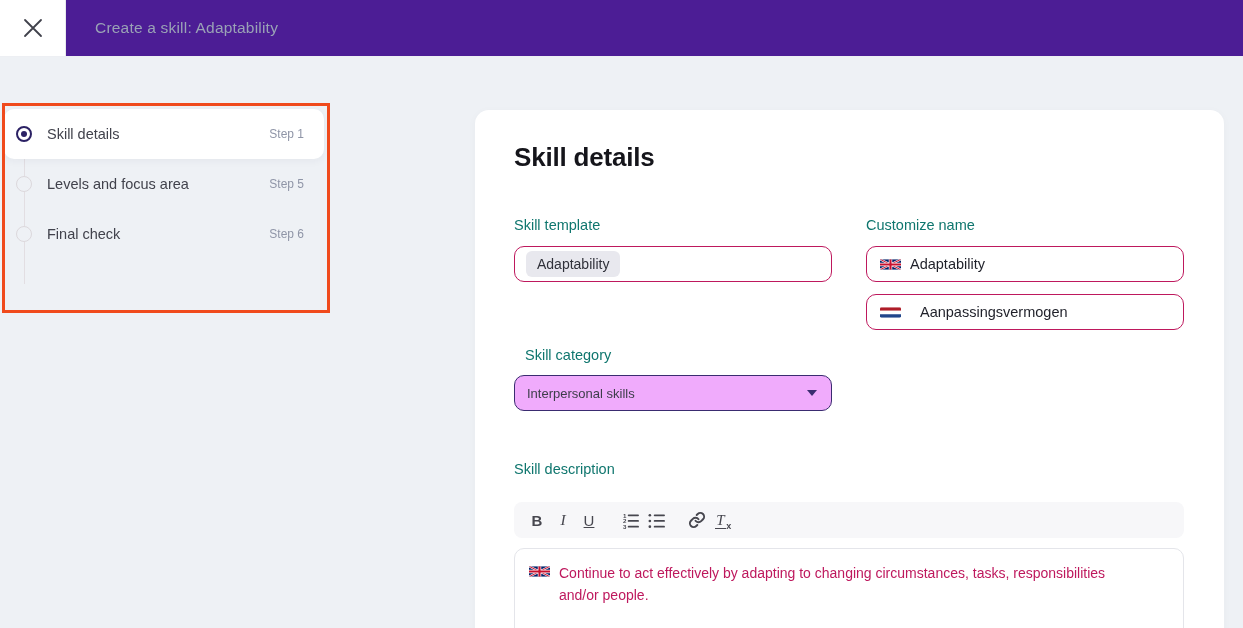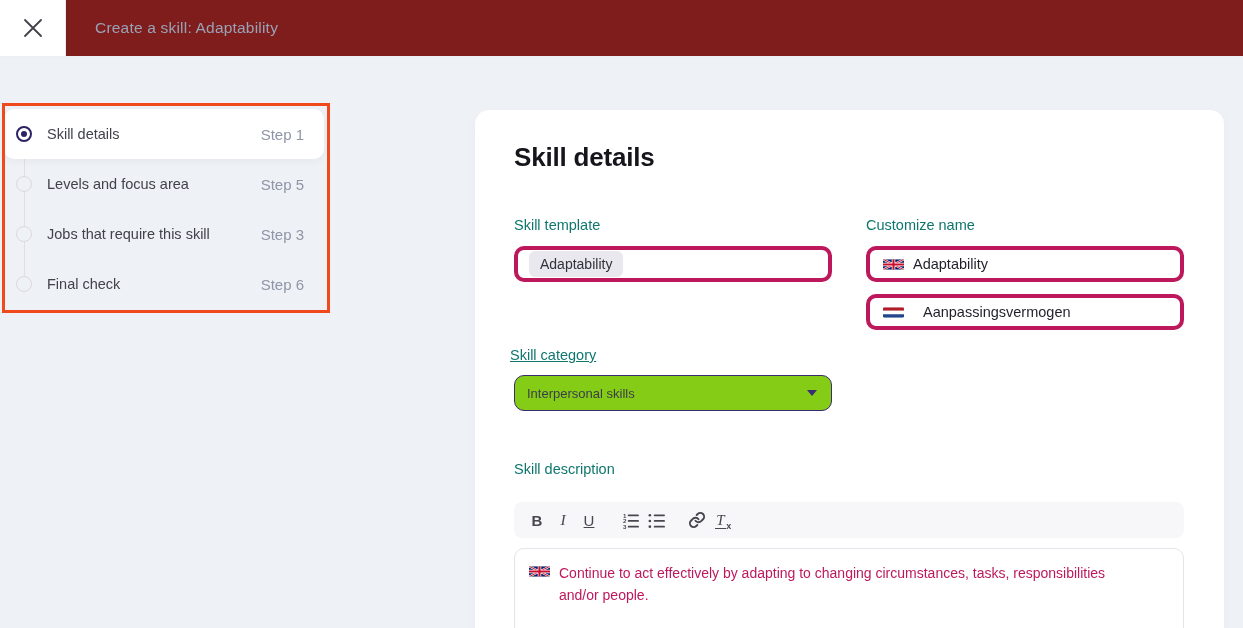--- a/index.html
+++ b/index.html
@@ -1,58 +1,58 @@
 <!DOCTYPE html>
 <html><head>
 <meta charset="utf-8">
 <style>
   * { margin: 0; padding: 0; box-sizing: border-box; }
   html, body { width: 1243px; height: 628px; overflow: hidden; }
   body { font-family: "Liberation Sans", sans-serif; background: #eef1f5; }
 
   
-  .topbar { display: flex; align-items: stretch; height: 57px; background: #7f1d1d; border-bottom: 1px solid #edeff3; }
+  .topbar { display: flex; align-items: stretch; height: 57px; background: #4c1d95; border-bottom: 1px solid #edeff3; }
   .close-btn { width: 66px; display: flex; align-items: center; justify-content: center; border-right: 1px solid #e9eaee; cursor: pointer; background: #fff; border-top:0; border-bottom:0; border-left:0; }
   .topbar-title { display: flex; align-items: center; padding-left: 29px; font-size: 15.5px; font-weight: 500; color: #9aa2b6; letter-spacing: .2px; }
 
   
   .page { position: relative; width: 1243px; height: 604px; background: #eef1f5; }
 
   
   .stepper-highlight { position: absolute; left: 2px; top: 46px; width: 328px; height: 210px; border: 3px solid #f04a1c; pointer-events: none; z-index: 5; }
 
   
   .stepper { position: absolute; left: 4px; top: 52px; width: 320px; z-index: 2; }
   .stepper-line { position: absolute; left: 19.5px; top: 25px; width: 1px; height: 150px; background: #e2dee2; z-index: 0; }
   .step-row { position: relative; display: flex; align-items: center; height: 50px; padding-left: 12px; cursor: pointer; z-index: 1; }
   .step-row.active { background: #ffffff; border-radius: 10px; box-shadow: 0 2px 8px rgba(40,40,70,.05); }
   .step-radio { width: 16px; height: 16px; border-radius: 50%; flex: 0 0 16px; position: relative; background: #eef1f5; border: 1.5px solid #dcd8dc; }
   .step-row.active .step-radio { border: 2px solid #2b2164; background: #ffffff; }
   .step-row.active .step-radio::after { content: ""; position: absolute; left: 50%; top: 50%; width: 6px; height: 6px; margin: -3px 0 0 -3px; border-radius: 50%; background: #2b2164; }
   .step-label { margin-left: 15px; font-size: 14.5px; font-weight: 500; color: #41424c; }
-  .step-num { margin-left: auto; margin-right: 20px; font-size: 15px; color: #8f95a7; }
+  .step-num { margin-left: auto; margin-right: 20px; font-size: 12px; color: #8f95a7; }
 
   
   .card { position: absolute; left: 475px; top: 53px; width: 749px; height: 560px; background: #ffffff; border-radius: 14px; box-shadow: 0 2px 10px rgba(40,40,70,.03); }
   .card-title { position: absolute; left: 39px; top: 32px; font-size: 26px; font-weight: 700; color: #15151b; letter-spacing: -.2px; }
 
   .field-label { position: absolute; font-size: 14.5px; color: #0f766e; }
   .lbl-template { left: 39px; top: 107px; }
   .lbl-customize { left: 391px; top: 107px; }
-  .lbl-category { left: 35px; top: 237px; text-decoration: underline; }
+  .lbl-category { left: 50px; top: 237px; }
   .lbl-description { left: 39px; top: 351px; }
 
-  .inputbox { position: absolute; width: 318px; height: 36px; background: #fff; border: 4px solid #be185d; border-radius: 10px; display: flex; align-items: center; padding-left: 11px; cursor: text; }
+  .inputbox { position: absolute; width: 318px; height: 36px; background: #fff; border: 1px solid #be185d; border-radius: 10px; display: flex; align-items: center; padding-left: 11px; cursor: text; }
   .in-template { left: 39px; top: 136px; }
   .in-name-en { left: 391px; top: 136px; padding-left: 13px; }
   .in-name-nl { left: 391px; top: 184px; padding-left: 13px; gap: 10px; }
   .chip { background: #e8e8ee; border-radius: 6px; padding: 5px 11px; font-size: 14px; color: #30313a; }
   .input-text { margin-left: 9px; font-size: 14.5px; color: #1f2029; }
 
-  .dropdown { position: absolute; left: 39px; top: 265px; width: 318px; height: 36px; background: #84cc16; border: 1.5px solid #3a2c70; border-radius: 10px; display: flex; align-items: center; padding: 0 14px 0 12px; cursor: pointer; }
+  .dropdown { position: absolute; left: 39px; top: 265px; width: 318px; height: 36px; background: #f0abfc; border: 1.5px solid #3a2c70; border-radius: 10px; display: flex; align-items: center; padding: 0 14px 0 12px; cursor: pointer; }
   .dropdown-value { font-size: 13px; color: #3c3d49; }
   .caret { margin-left: auto; width: 0; height: 0; border-left: 5px solid transparent; border-right: 5px solid transparent; border-top: 6px solid #3a2c70; }
 
   .rt-toolbar { position: absolute; left: 39px; top: 392px; width: 670px; height: 36px; background: #f7f7f9; border-radius: 8px; display: flex; align-items: center; padding-left: 10px; }
   .tb-btn { width: 26px; height: 28px; display: flex; align-items: center; justify-content: center; border: 0; background: transparent; cursor: pointer; color: #47474f; font-family: "Liberation Sans", sans-serif; }
   .tb-bold { font-weight: 700; font-size: 15px; }
   .tb-italic { font-style: italic; font-family: "Liberation Serif", serif; font-size: 15.5px; }
   .tb-underline { text-decoration: underline; font-size: 15px; }
   .tb-gap { width: 15px; }
   .tb-clear { position: relative; }
@@ -92,25 +92,20 @@
       <span class="step-label">Skill details</span>
       <span class="step-num">Step 1</span>
     </div>
 
     <div class="step-row">
       <span class="step-radio"></span>
       <span class="step-label">Levels and focus area</span>
       <span class="step-num">Step 5</span>
     </div>
 
-    <div class="step-row">
-      <span class="step-radio"></span>
-      <span class="step-label">Jobs that require this skill</span>
-      <span class="step-num">Step 3</span>
-    </div>
 
     <div class="step-row">
       <span class="step-radio"></span>
       <span class="step-label">Final check</span>
       <span class="step-num">Step 6</span>
     </div>
   </div>
 
   <div class="card">
     <h1 class="card-title">Skill details</h1>

